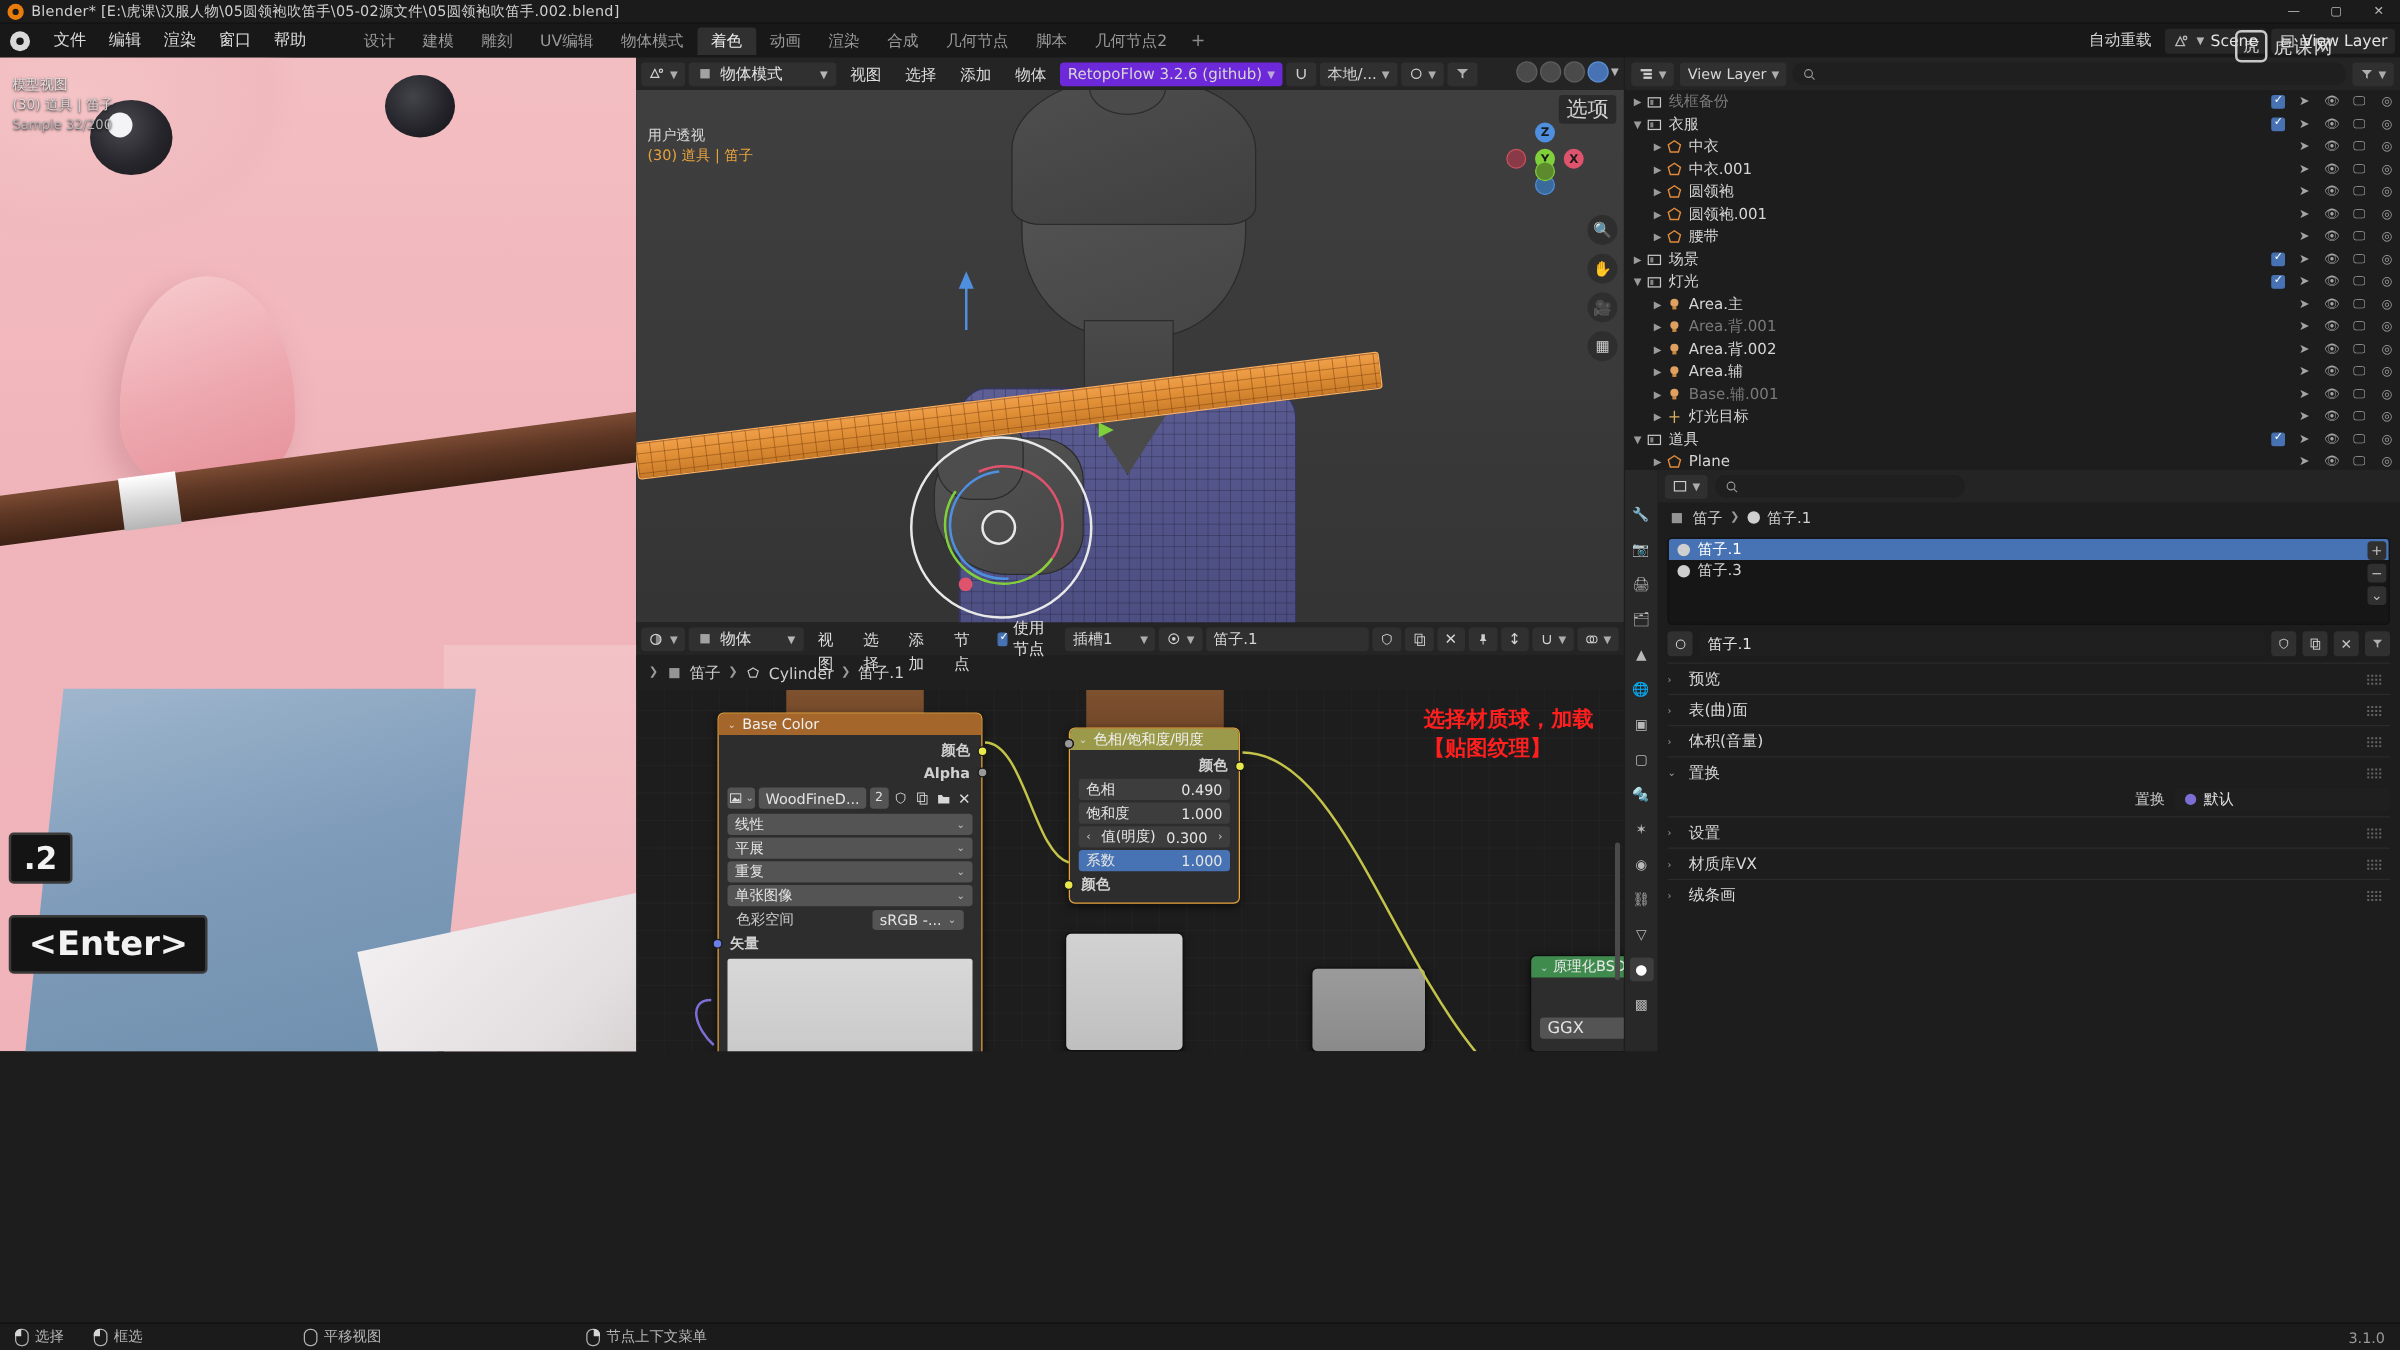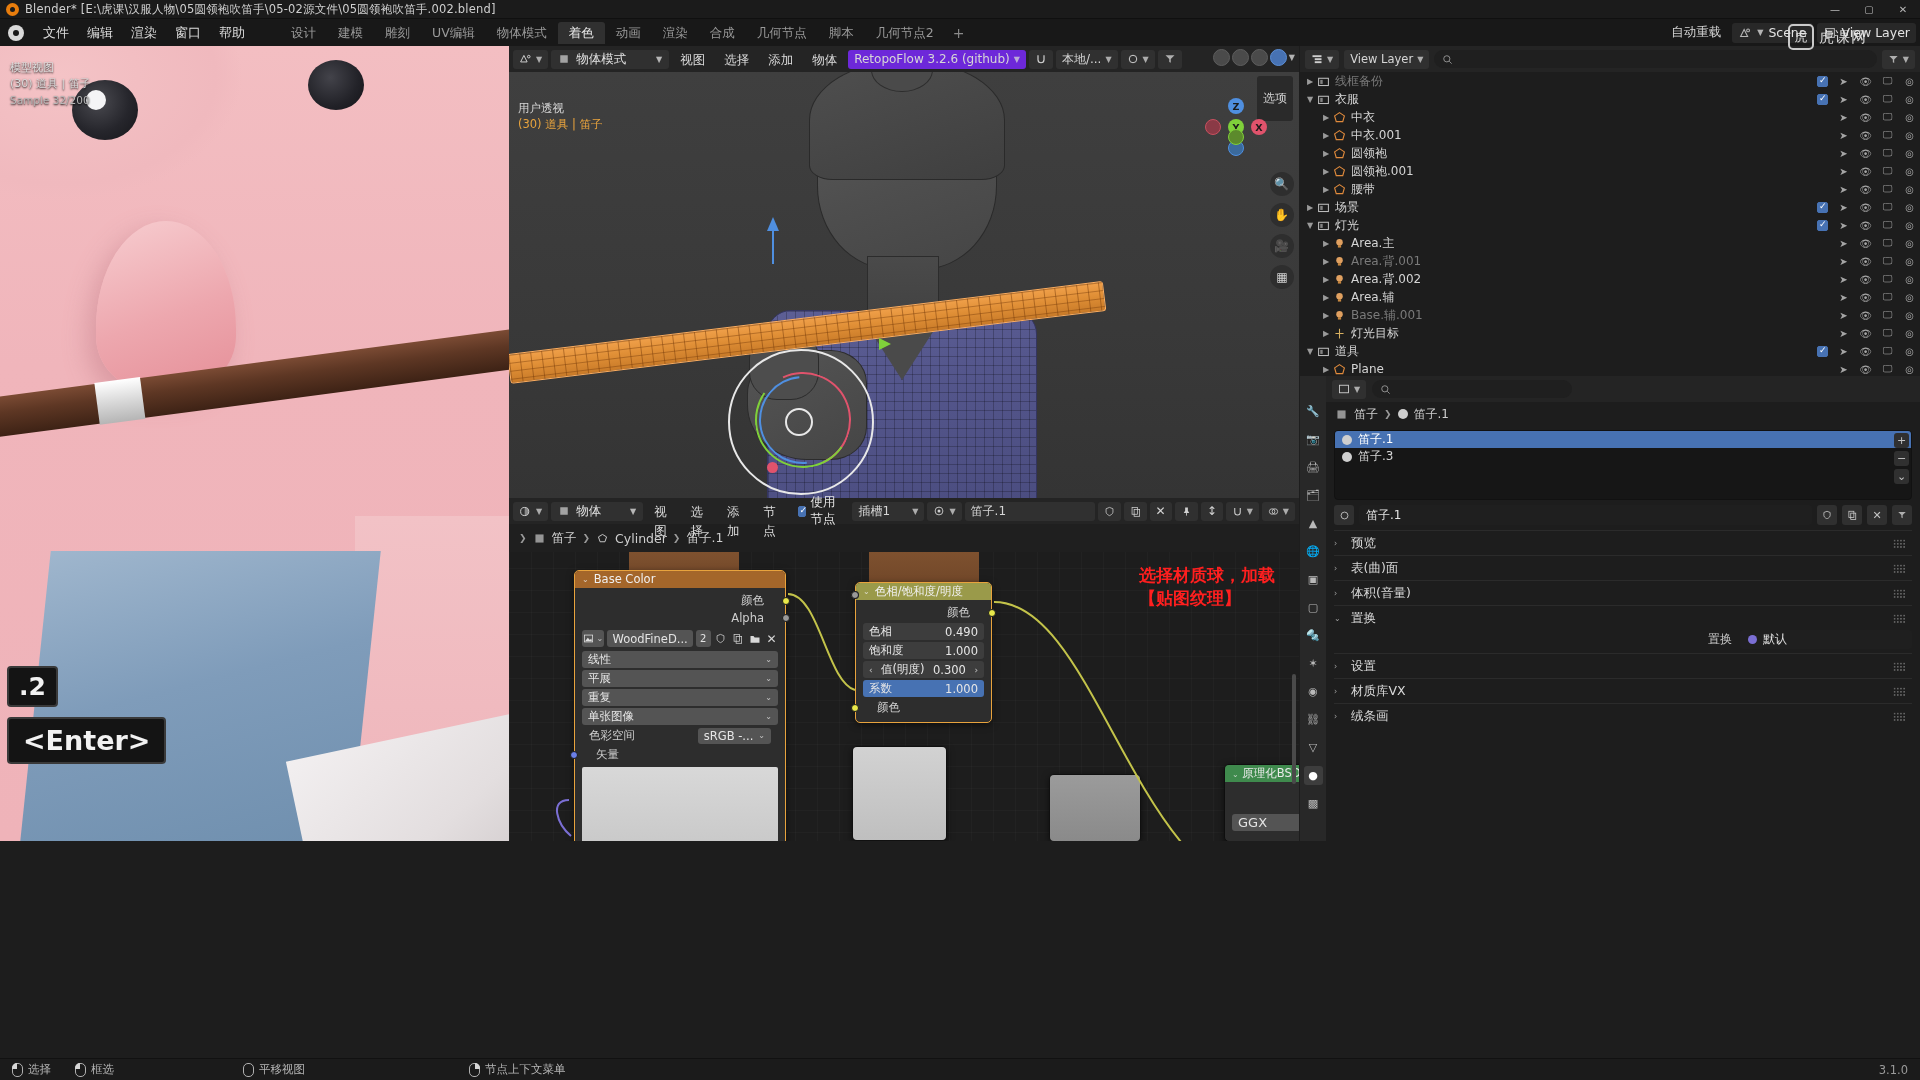--- a/index.html
+++ b/index.html
@@ -88,21 +88,21 @@
      transform:rotate(-12deg); }
   .ref-collar2{ position:absolute; left:355px; top:470px; width:180px; height:380px;
      background:linear-gradient(180deg,#f2c2c6 0%,#eeb2b8 100%); }
   .ref-hud{ position:absolute; left:10px; top:14px; font-size:11px; color:#cfcfcf; line-height:16px;
      text-shadow:0 1px 2px #000; }
   .ref-hud .l1{ color:#e0e0e0; }
   .ref-hud .l2{ color:#d8d8d8; }
   .ref-hud .l3{ color:#b6b6b6; font-size:10.5px;}
   .ov-key{ position:absolute; left:7px; bottom:134px; background:#141414; color:#f2f2f2;
      font-size:25px; font-weight:bold; padding:4px 10px; border:2px solid #3a3a3a; border-radius:4px;}
-  .ov-enter{ position:absolute; left:7px; bottom:77px; background:#141414; color:#f2f2f2;
+  .ov-enter{ position:absolute; left:7px; bottom:62px; background:#141414; color:#f2f2f2;
      font-size:27px; font-weight:bold; padding:6px 14px; border:2px solid #3a3a3a; border-radius:4px;}
   .vp-header{ position:absolute; left:509px; top:46px; width:790px; height:26px; background:#242424;
      display:flex; align-items:center; gap:3px; padding:0 4px; z-index:6;}
   .vp-hbtn{ height:19px; display:flex; align-items:center; padding:0 6px; background:#303030;
      border-radius:3px; font-size:12px; color:#d6d6d6; gap:4px;}
   .vp-hmenu{ padding:0 8px; font-size:12.5px; color:#dcdcdc; height:19px; line-height:19px;}
   .mode-sel{ height:19px; display:flex; align-items:center; gap:6px; padding:0 7px; background:#303030;
      border-radius:3px; font-size:12.5px; min-width:118px;}
   .vp-shade{ position:absolute; right:4px; top:3px; display:flex; gap:2px; align-items:center;}
   .shade-ball{ width:17px;height:17px;border-radius:50%;background:#4a4a4a;border:1px solid #5d5d5d;}
@@ -165,43 +165,43 @@
      border-top:6px solid transparent; border-bottom:6px solid transparent;
      border-left:12px solid #7fd03a; z-index:6;}
   .gz-dot-r{ position:absolute; left:258px; top:390px; width:11px;height:11px;border-radius:50%;
      background:#e0536c; z-index:6;}
   .axis-giz{ position:absolute; right:32px; top:26px; width:62px; height:62px;}
   .axis-dot{ position:absolute; width:16px;height:16px;border-radius:50%;
      font-size:9.5px; display:flex;align-items:center;justify-content:center; color:#1a1a1a; font-weight:bold;}
   .vp-side-btns{ position:absolute; right:5px; top:100px; display:flex; flex-direction:column; gap:7px;}
   .vp-side-btn{ width:24px;height:24px;border-radius:50%; background:#2e2e2e;
      display:flex;align-items:center;justify-content:center; font-size:12px; color:#d0d0d0;}
-  .vp-opt{ position:absolute; right:6px; top:4px; font-size:12px; color:#d0d0d0;
-     background:#2a2a2a; padding:14px 6px; border-radius:3px;font-family:Liberation Serif, serif;}
+  .vp-opt{ position:absolute; right:6px; top:4px; font-size:17px; color:#d0d0d0;
+     background:#2a2a2a; padding:0 6px; border-radius:3px;font-family:Liberation Serif, serif;}
 
   
   .sh-header{ position:absolute; left:509px; top:498px; width:790px; height:26px; background:#242424;
      display:flex; align-items:center; gap:3px; padding:0 4px; z-index:6;}
   .sh-breadcrumb{ position:absolute; left:509px; top:524px; width:790px; height:28px;
      background:#1f1f1f; display:flex; align-items:center; gap:6px; padding:0 10px; z-index:5;
      font-size:12.5px; color:#cfcfcf;}
   .sh-body{ position:absolute; left:509px; top:524px; width:790px; height:317px;
      background:#1d1d1d; overflow:hidden;}
   .sh-grid{ position:absolute; inset:0;
      background-image:linear-gradient(rgba(255,255,255,.022) 1px, transparent 1px),
                       linear-gradient(90deg, rgba(255,255,255,.022) 1px, transparent 1px);
      background-size:22px 22px;}
   .node{ position:absolute; border-radius:5px; background:#2d2d2d;
      border:1px solid #101010; box-shadow:0 2px 7px rgba(0,0,0,.55); font-size:11.5px;}
   .node.sel{ border:1.4px solid #e8a33d;}
   .node-head{ height:17px; line-height:17px; padding:0 7px; border-radius:4px 4px 0 0;
      font-size:11.5px; color:#f0f0f0; display:flex; align-items:center; gap:5px;}
   .node-body{ padding:4px 0 6px 0;}
   .sock-row{ height:17px; display:flex; align-items:center; justify-content:flex-end;
-     padding:0 21px; position:relative; color:#cfcfcf;}
+     padding:0 9px; position:relative; color:#cfcfcf;font-weight:bold;}
   .sock-row.in{ justify-content:flex-start;}
   .sock{ position:absolute; width:8px;height:8px;border-radius:50%; border:1px solid #1a1a1a;}
   .sock.out{ right:-5px;}
   .sock.inp{ left:-5px;}
   .nfield{ margin:2px 7px; height:17px; border-radius:3px; background:#545454; display:flex;
      align-items:center; padding:0 6px; font-size:11.5px; color:#e6e6e6; justify-content:space-between;}
   .nfield.blue{ background:#4772b3;}
   .nfield.grey{ background:#3d3d3d;}
   .nimg{ margin:4px 7px 0 7px; height:95px; border-radius:2px;}
   .chev{ font-size:8px; opacity:.75;}

